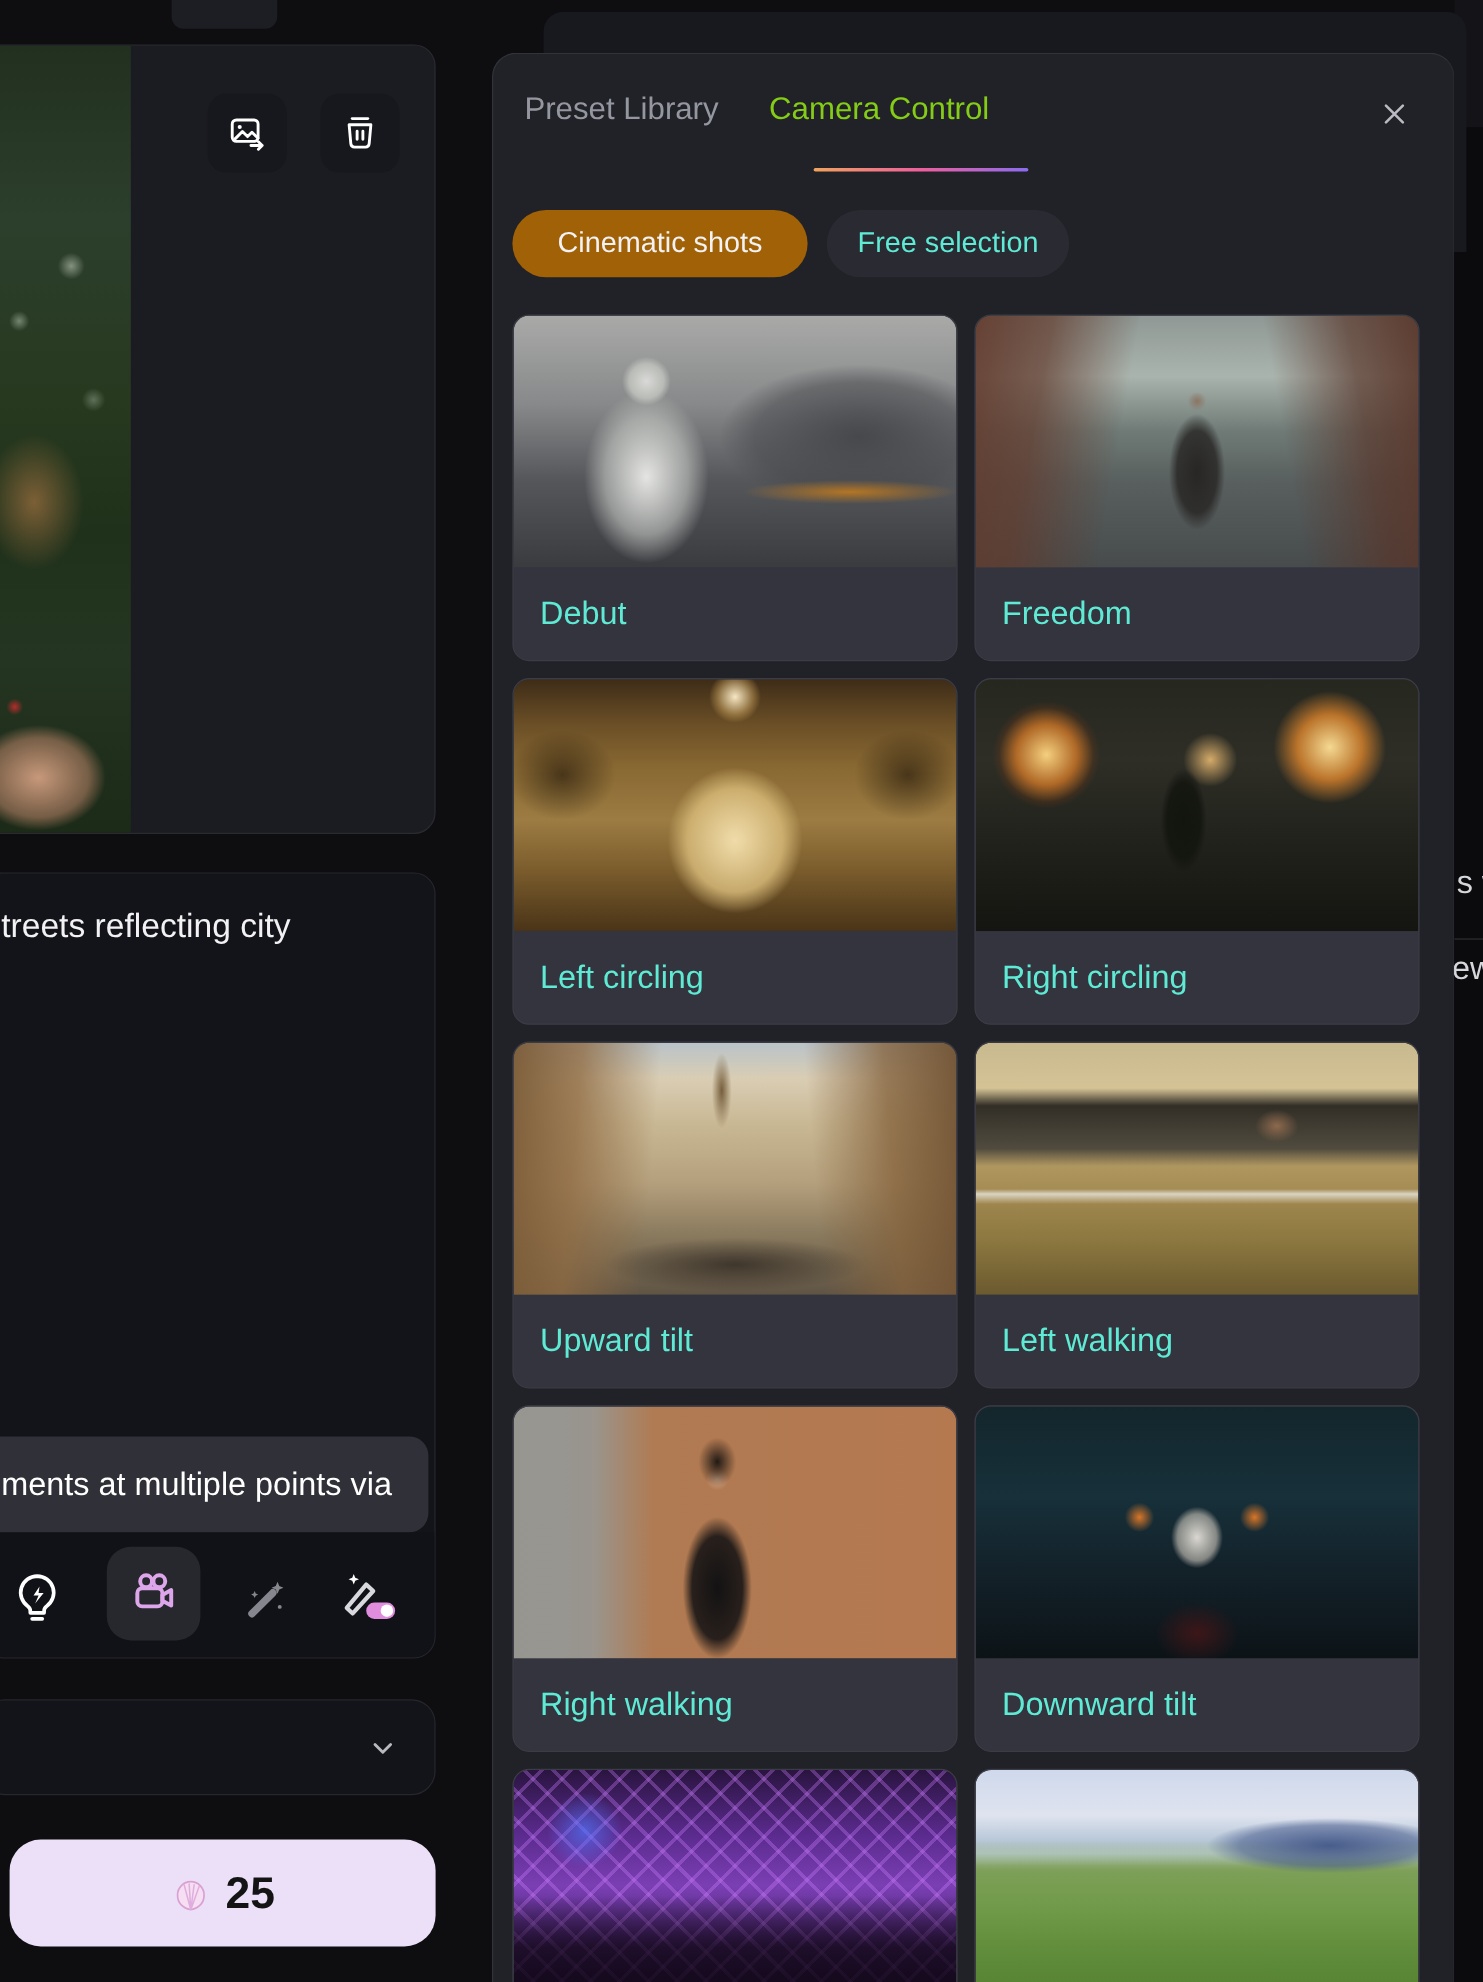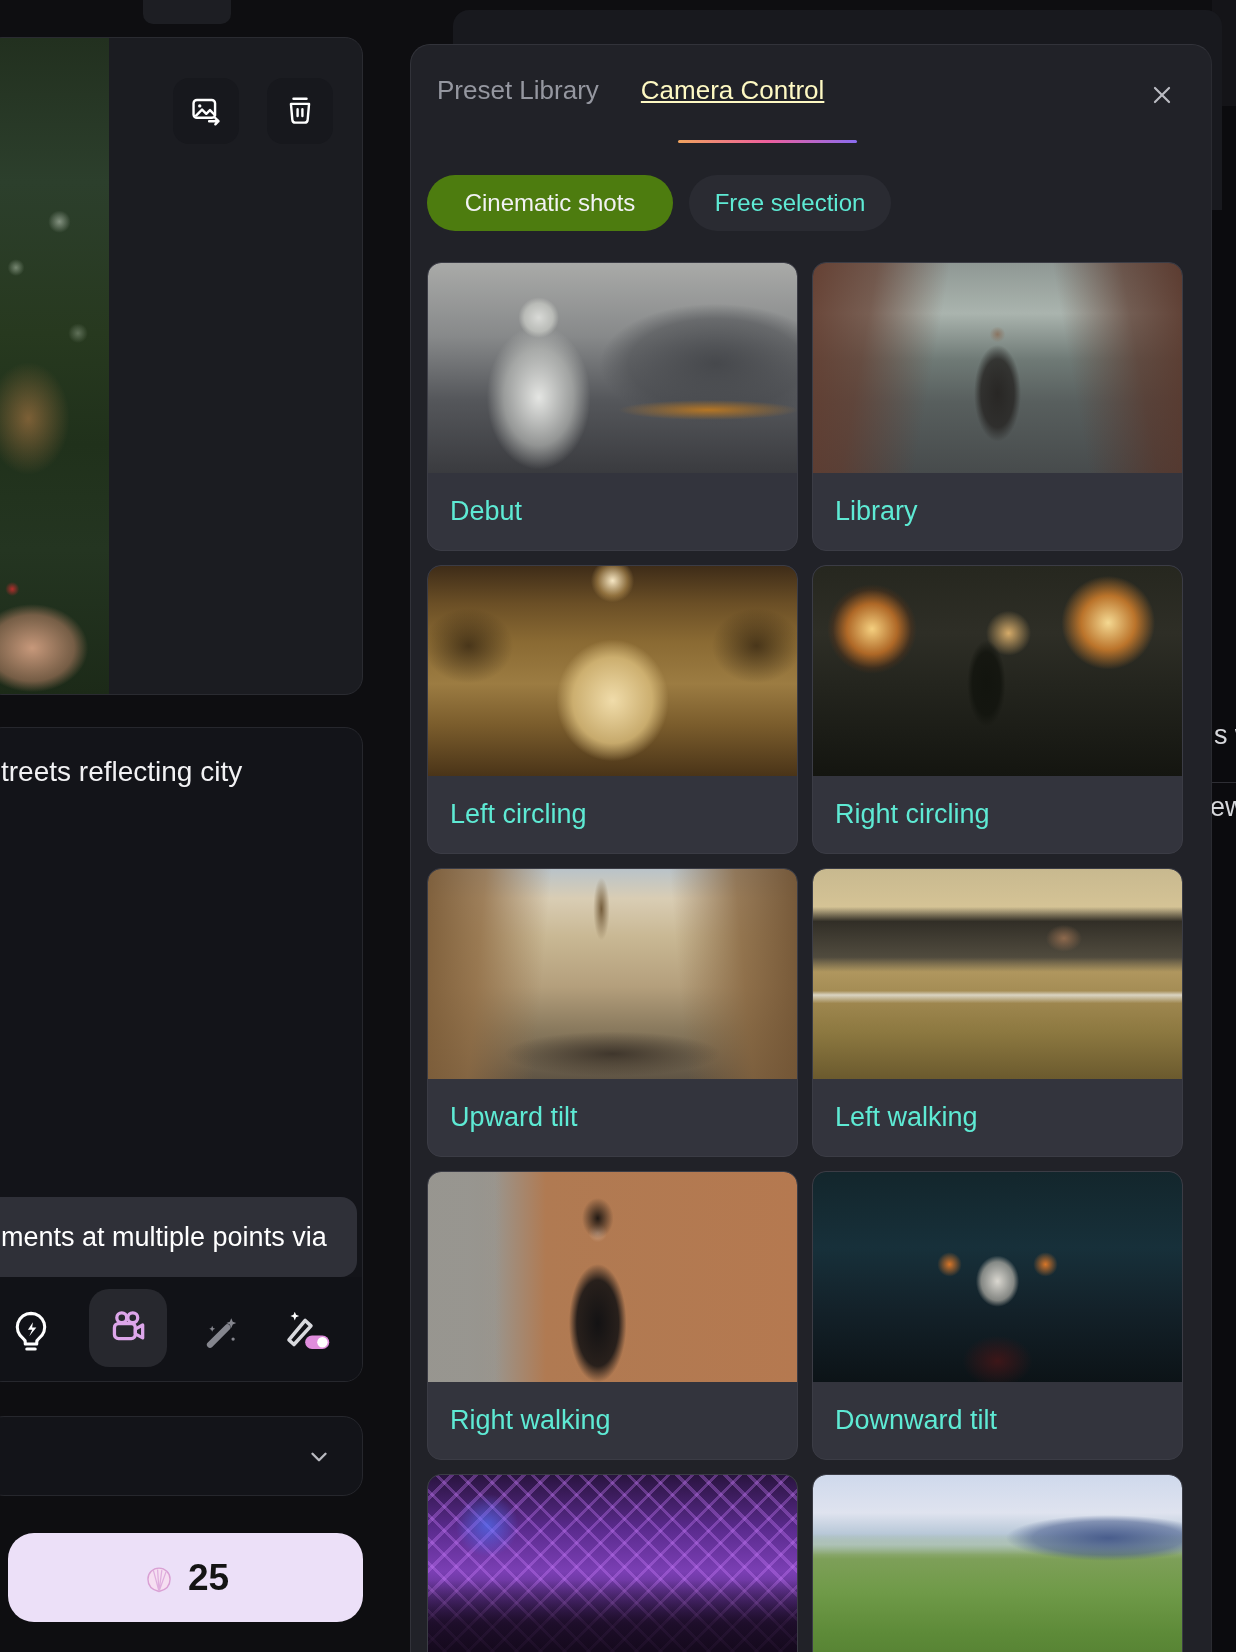--- a/index.html
+++ b/index.html
@@ -68,28 +68,28 @@
 
   
   .modal {
     position:absolute; left:410px; top:44px; width:802px; height:1608px;
     background:#212228; border-radius:20px 20px 0 0;
     border-top:1px solid #32333a; border-left:1px solid #32333a; border-right:1px solid #2a2b31;
   }
   .modal-header { position:absolute; left:26px; top:30px; display:flex; gap:42px; align-items:center; }
   .tab { font-size:26px; white-space:nowrap; cursor:default; }
   .tab-inactive { color:#9597a0; font-weight:400;text-align:center; }
-  .tab-active { color:#fef9c3; font-weight:500;text-decoration:underline; }
+  .tab-active { color:#84cc16; font-weight:500; }
   .tab-underline { position:absolute; left:267px; top:95px; width:179px; height:3px; border-radius:2px; }
   .modal-close { position:absolute; left:735px; top:34px; width:32px; height:32px; display:flex; align-items:center; justify-content:center; }
   .modal-close svg { width:26px; height:26px; stroke:#babbc2; stroke-width:2; stroke-linecap:round; fill:none; }
 
   .filter-row { position:absolute; left:16px; top:130px; display:flex; gap:16px; }
   .chip { height:56px; border-radius:28px; display:flex; align-items:center; justify-content:center; font-size:24px; white-space:nowrap; }
-  .chip-active { background:#4d7c0f; color:#f2f2f4; width:246px; }
+  .chip-active { background:#a16207; color:#f2f2f4; width:246px; }
   .chip-inactive { background:#2a2b32; color:#5eead4; width:202px; }
 
   .preset-grid {
     position:absolute; left:16px; top:217px; width:756px;
     display:grid; grid-template-columns:371px 371px; gap:14px 14px;
   }
   .preset-card {
     width:371px; height:289px; border-radius:14px; overflow:hidden;
     background:#33343d; border:1px solid #3b3c45;
   }
@@ -205,21 +205,21 @@
     </div>
 
     <div class="preset-grid" id="preset-grid">
   <div class="preset-card">
     <div class="preset-thumb" style="background: radial-gradient(26px at 30% 26%, rgb(217, 218, 215) 0%, rgb(185, 187, 183) 55%, transparent 78%), radial-gradient(72px 100px at 30% 64%, rgba(236, 237, 234, 0.95), rgba(198, 200, 196, 0.6) 48%, transparent 72%), radial-gradient(125px 14px at 76% 70%, rgba(192, 122, 32, 0.9), transparent 72%), radial-gradient(145px 75px at 78% 48%, rgba(68, 70, 74, 0.95), rgba(68, 70, 74, 0.5) 60%, transparent 80%), linear-gradient(rgb(169, 170, 168) 0%, rgb(135, 137, 138) 35%, rgb(85, 87, 91) 65%, rgb(58, 59, 63) 100%);"></div>
     <div class="preset-label">Debut</div>
   </div>
 
   <div class="preset-card">
     <div class="preset-thumb" style="background: radial-gradient(11px at 50% 34%, rgb(138, 117, 98), transparent 72%), radial-gradient(30px 62px at 50% 62%, rgba(38, 36, 34, 0.96), rgba(38, 36, 34, 0.8) 55%, transparent 78%), linear-gradient(100deg, rgba(98, 58, 44, 0.92) 0%, rgba(98, 58, 44, 0.7) 16%, transparent 34%), linear-gradient(260deg, rgba(88, 52, 40, 0.92) 0%, rgba(88, 52, 40, 0.68) 15%, transparent 32%), linear-gradient(rgb(143, 152, 148) 0%, rgb(170, 180, 174) 24%, rgb(111, 122, 118) 46%, rgb(88, 95, 94) 66%, rgb(71, 75, 76) 100%);"></div>
-    <div class="preset-label">Library</div>
+    <div class="preset-label">Freedom</div>
   </div>
 
   <div class="preset-card">
     <div class="preset-thumb" style="background: radial-gradient(30px at 50% 7%, rgba(255, 240, 205, 0.95), rgba(205, 165, 95, 0.45) 50%, transparent 72%), radial-gradient(72px 78px at 50% 64%, rgba(242, 222, 172, 0.98), rgba(214, 185, 120, 0.85) 55%, transparent 78%), radial-gradient(62px 52px at 11% 38%, rgba(28, 18, 8, 0.6), transparent 72%), radial-gradient(62px 52px at 89% 38%, rgba(28, 18, 8, 0.6), transparent 72%), linear-gradient(rgb(62, 44, 24) 0%, rgb(107, 79, 38) 18%, rgb(138, 106, 51) 36%, rgb(156, 124, 66) 56%, rgb(122, 92, 44) 76%, rgb(74, 52, 24) 100%);"></div>
     <div class="preset-label">Left circling</div>
   </div>
 
   <div class="preset-card">
     <div class="preset-thumb" style="background: radial-gradient(24px 54px at 47% 56%, rgba(18, 20, 14, 0.98), rgba(18, 20, 14, 0.85) 58%, transparent 80%), radial-gradient(56px at 16% 30%, rgba(255, 216, 132, 0.95), rgba(231, 130, 40, 0.7) 45%, rgba(120, 60, 20, 0.25) 70%, transparent 80%), radial-gradient(60px at 80% 27%, rgba(255, 226, 152, 0.95), rgba(235, 140, 45, 0.75) 45%, transparent 78%), radial-gradient(30px at 53% 32%, rgba(255, 202, 122, 0.8), transparent 75%), linear-gradient(rgb(38, 39, 31) 0%, rgb(46, 46, 38) 32%, rgb(36, 37, 30) 56%, rgb(20, 21, 16) 100%);"></div>
     <div class="preset-label">Right circling</div>

